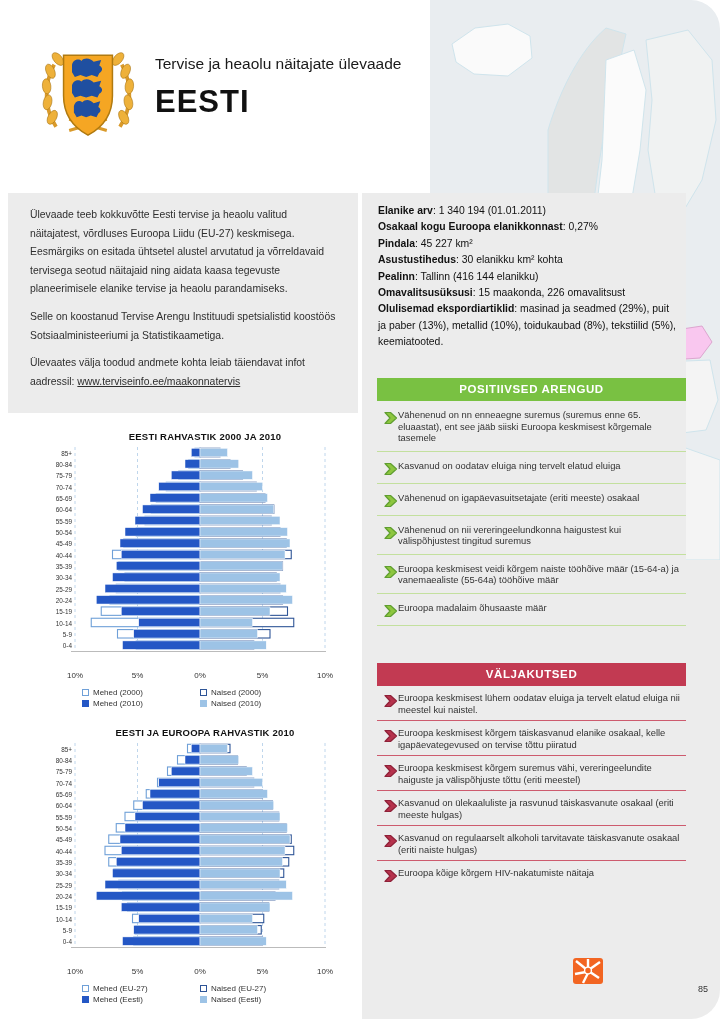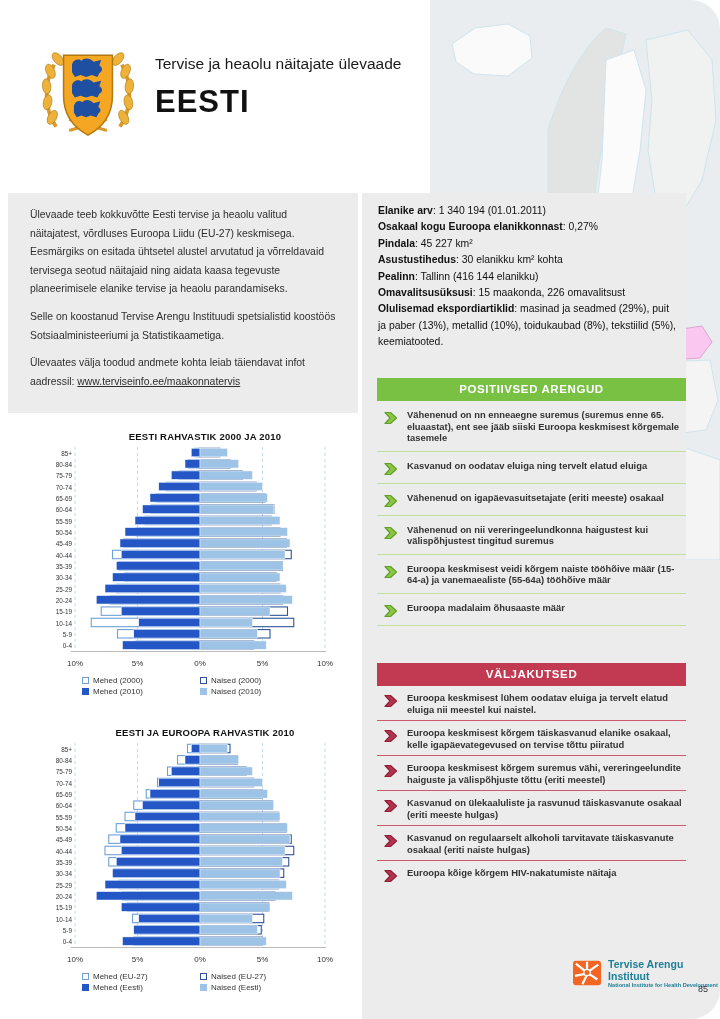--- a/index.html
+++ b/index.html
@@ -18,31 +18,31 @@
   .coat{position:absolute;left:40px;top:44px;}
   
   .facts{position:absolute;left:378px;top:203px;width:302px;font-size:10.4px;line-height:16.4px;color:#111;}
   .facts b{font-weight:700;}
   
   .box{position:absolute;left:377px;width:309px;}
   .box-header{height:23px;line-height:23px;text-align:center;color:#fff;font-weight:700;
               font-size:11.5px;letter-spacing:.6px;}
   .box-header.green{background:var(--green,#79c142);}
   .box-header.red{background:var(--red,#c23a52);}
-  .item{display:flex;gap:9px;align-items:flex-start;font-weight:bold;}
+  .item{display:flex;align-items:flex-start;}
   .item.green-item{padding:8px 2px 7px 6px;border-bottom:1.6px solid #c3e09e;}
   .item.red-item{padding:6px 2px 5px 6px;border-bottom:1.6px solid #cd5b6e;}
   .item.red-item:last-child{border-bottom:none;}
   .item svg{flex:0 0 auto;margin-top:2px;}
   .item-text{font-size:9.4px;line-height:11.5px;color:#333;}
   
   .chart{position:absolute;left:45px;width:290px;}
   .chart-title{text-align:center;padding-left:30px;font-size:9.5px;font-weight:700;
                color:#111;margin-bottom:5px;letter-spacing:.2px;}
-  .axis{position:relative;height:12px;margin-top:2px;}
+  .axis{position:relative;height:12px;margin-top:14px;}
   .axis span{position:absolute;width:30px;text-align:center;font-size:8px;color:#333;}
   .legend{margin-left:30px;width:250px;display:grid;grid-template-columns:118px 118px;
           justify-content:center;row-gap:2px;margin-top:5px;}
   .lg-item{display:flex;align-items:center;gap:4px;font-size:8px;color:#333;}
   .sw{width:7px;height:7px;display:inline-block;box-sizing:border-box;}
   
   .tai{position:absolute;left:573px;top:958px;display:flex;gap:7px;align-items:center;}
   .tai-name{font-size:10.5px;font-weight:700;color:var(--teal,#1d7f98);line-height:12px;}
   .tai-sub{font-size:5.6px;font-weight:700;color:var(--teal,#1d7f98);}
   .page-num{position:absolute;left:698px;top:984px;font-size:9px;color:#333;}
@@ -455,20 +455,16 @@
         <line x1="13" y1="11" x2="3" y2="3"></line>
         <line x1="15" y1="10" x2="15" y2="1"></line>
         <line x1="17" y1="11" x2="27" y2="4"></line>
         <line x1="13" y1="14" x2="2" y2="16"></line>
         <line x1="15" y1="15" x2="10" y2="25"></line>
         <line x1="17" y1="14" x2="26" y2="20"></line>
       </g>
       <circle cx="15" cy="12.5" r="3.4" fill="#f26522"></circle>
       <circle cx="15" cy="12.5" r="3.4" fill="none" stroke="#ffffff" stroke-width="1.4"></circle>
     </svg>
-    <div>
-      <div class="tai-name">Tervise Arengu Instituut</div>
-      <div class="tai-sub">National Institute for Health Development</div>
-    </div>
   </div>
 
   <div class="page-num">85</div>
 </div>
 
 </body></html>

